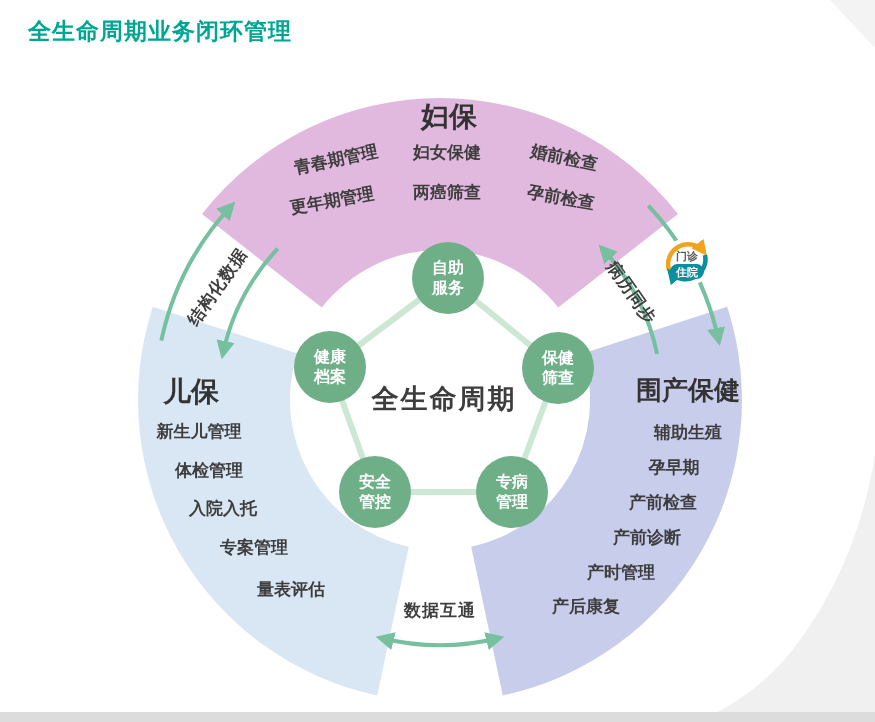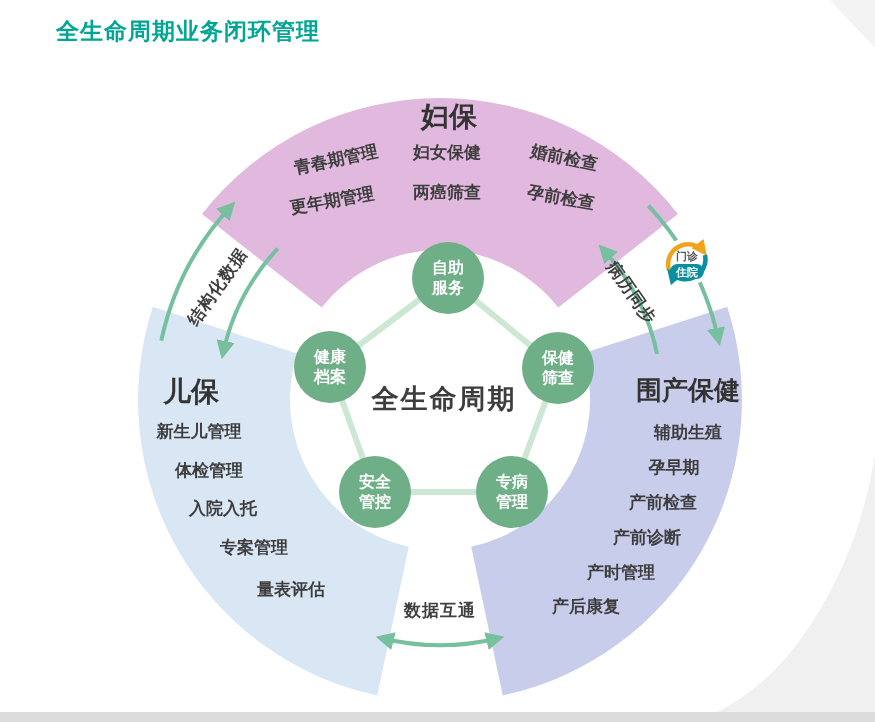--- a/index.html
+++ b/index.html
@@ -14,21 +14,20 @@
   }
   #page-title {
     position: absolute;
     left: 28px;
     top: 16px;
     font-size: 23px;
     font-weight: bold;
     color: #00A693;
     letter-spacing: 1px;
     z-index: 5;
-    margin-left: 28px;
   }
   svg { position: absolute; left: 0; top: 0; }
   svg text {
     font-family: "Liberation Sans", sans-serif;
     text-anchor: middle;
   }
   .t-section-title { font-size: 28px; font-weight: bold; fill: #333333; }
   .t-section-title-sm { font-size: 26px; font-weight: bold; fill: #333333; }
   .t-item { font-size: 17px; font-weight: 600; fill: #3d3d3d; }
   .t-node { font-size: 16px; font-weight: bold; fill: #ffffff; }

